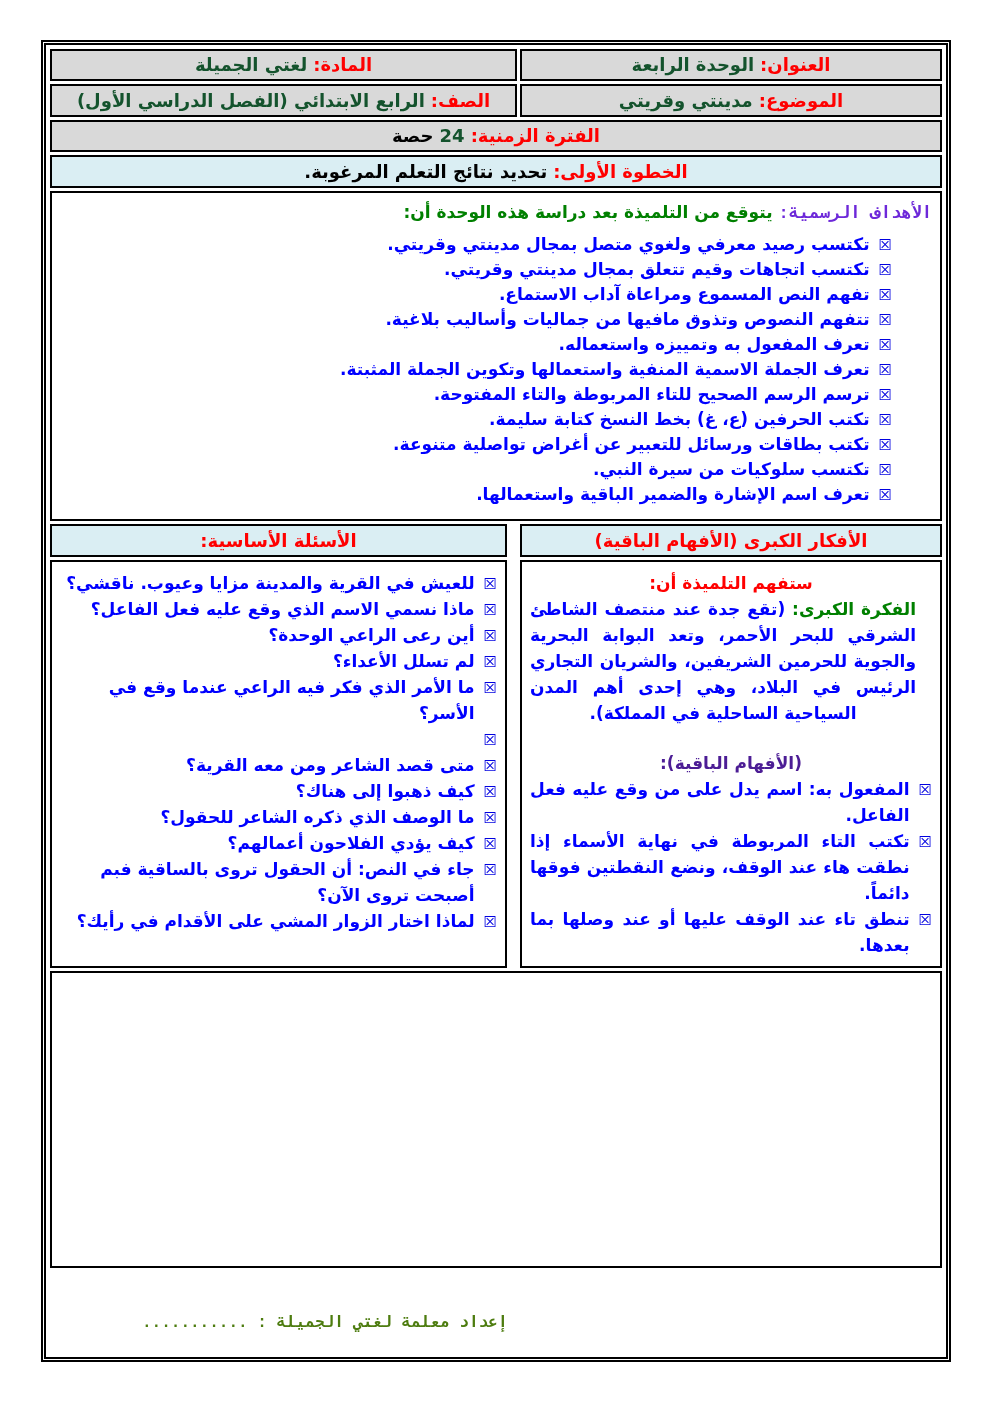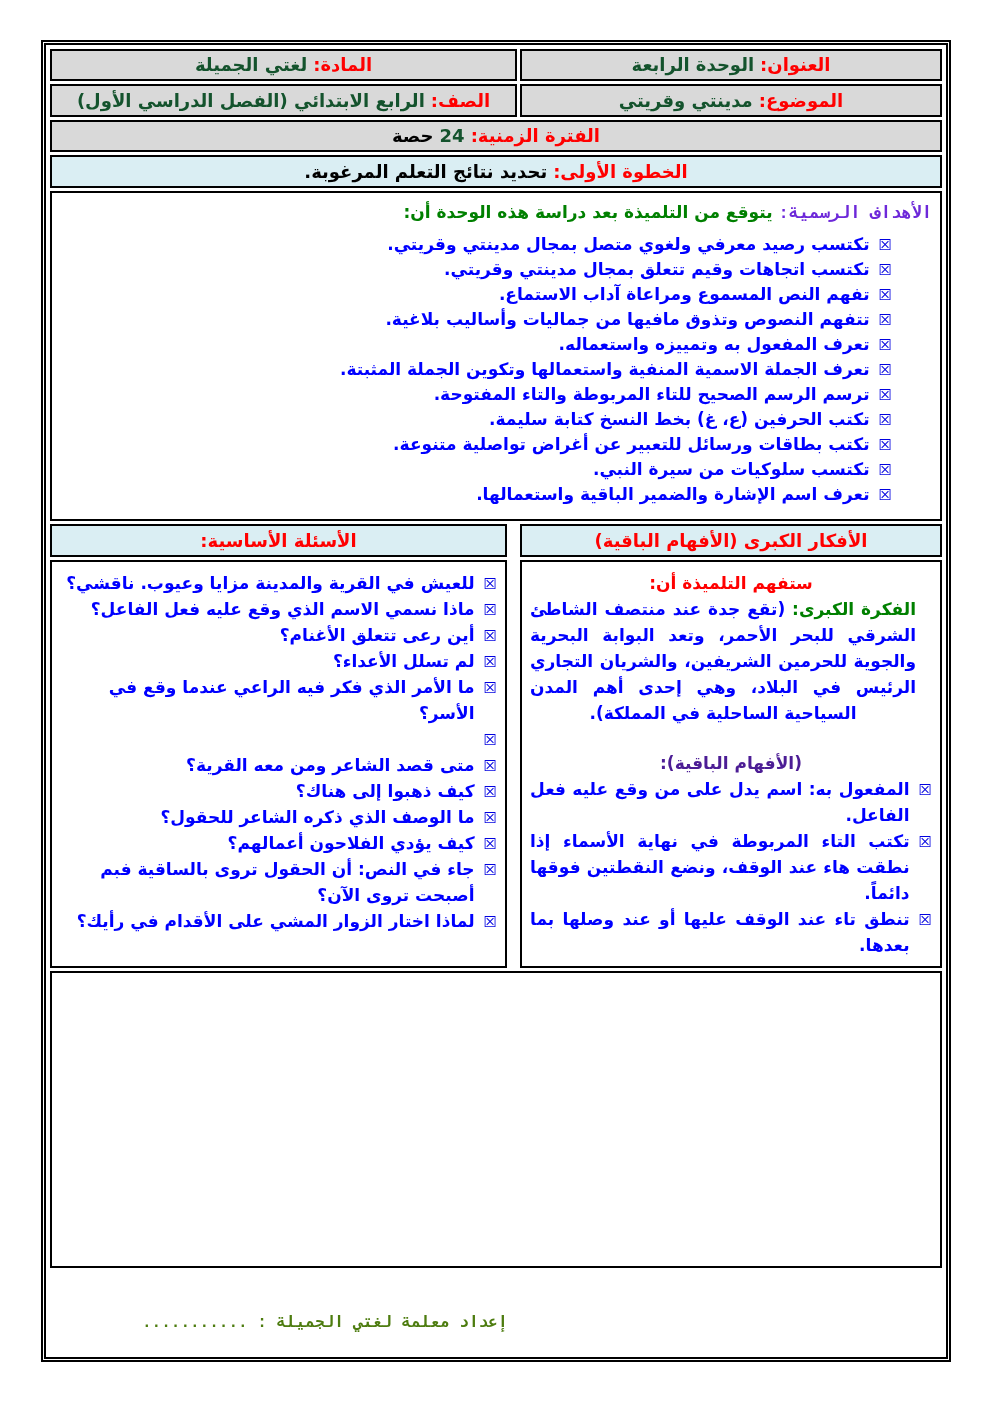--- a/index.html
+++ b/index.html
@@ -223,21 +223,21 @@
               <span class="txt">للعيش في القرية والمدينة مزايا وعيوب. ناقشي؟</span>
             </div>
 
             <div class="item">
               <span class="cb">☒</span>
               <span class="txt">ماذا نسمي الاسم الذي وقع عليه فعل الفاعل؟</span>
             </div>
 
             <div class="item">
               <span class="cb">☒</span>
-              <span class="txt">أين رعى تتعلق الأغنام؟</span>
+              <span class="txt">أين رعى الراعي الوحدة؟</span>
             </div>
 
             <div class="item">
               <span class="cb">☒</span>
               <span class="txt">لم تسلل الأعداء؟</span>
             </div>
 
             <div class="item">
               <span class="cb">☒</span>
               <span class="txt">ما الأمر الذي فكر فيه الراعي عندما وقع في الأسر؟</span>

